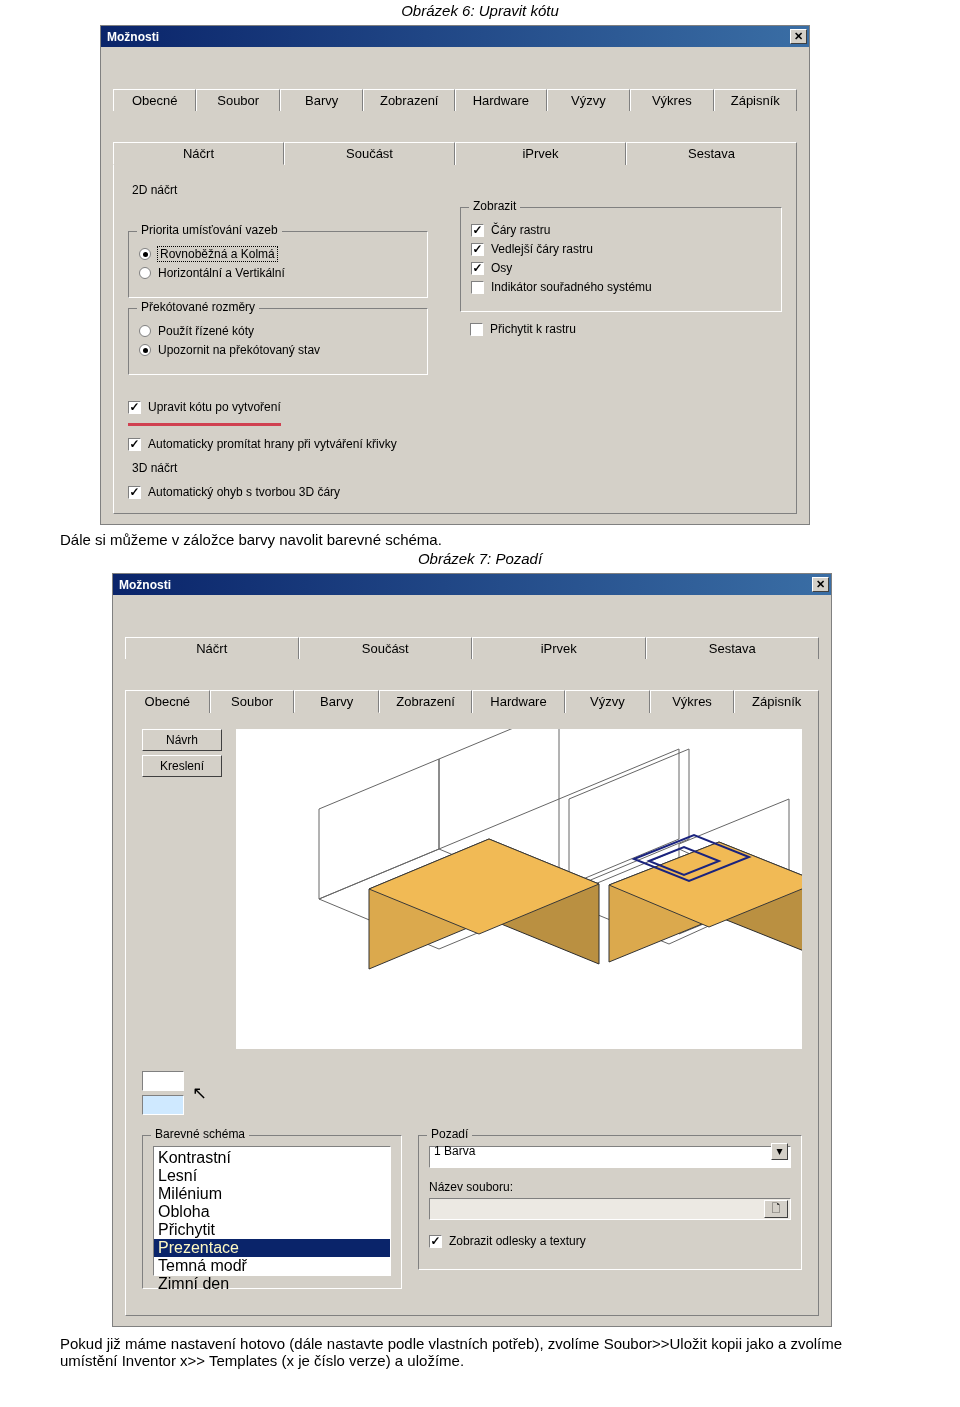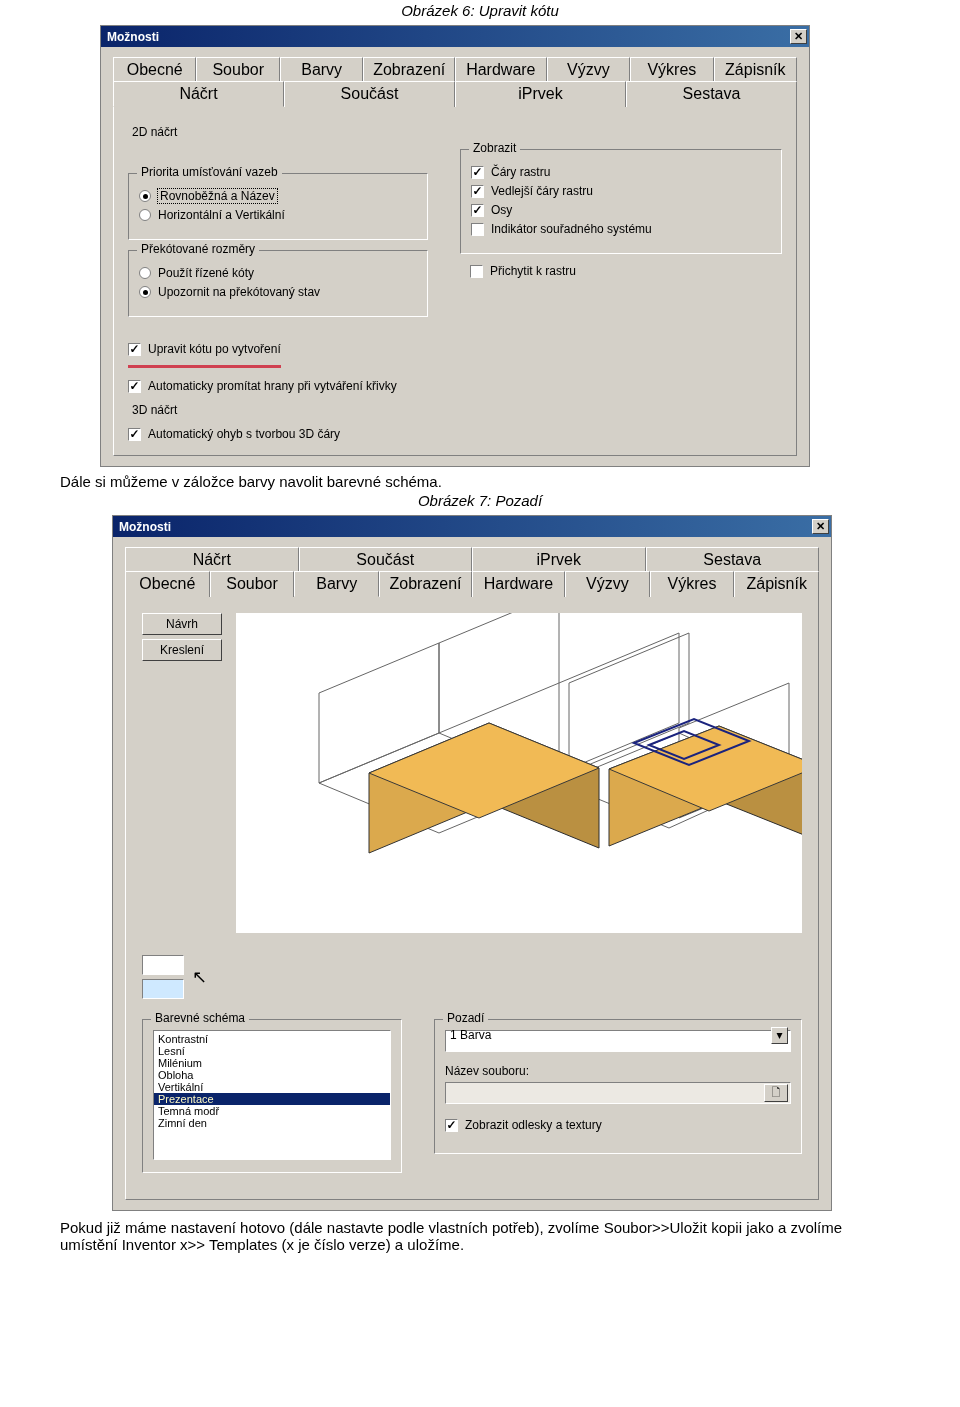--- a/index.html
+++ b/index.html
@@ -52,22 +52,23 @@
   .tabset { position: relative; }
   .tab-row { display: flex; }
   .tab-row2 { display: flex; margin-top: -1px; }
   .tab {
     border-top: 1px solid #fff;
     border-left: 1px solid #fff;
     border-right: 1px solid #808080;
     background: #d4d0c8;
     padding: 3px 0 3px 0;
     text-align: center;
-    font-size: 16px;
+    font-size: 13px;
     position: relative;
+    margin-top: 32px;
   }
   .tab.active { border-bottom: 1px solid #d4d0c8; }
   .tab-panel {
     border-top: 1px solid #fff;
     border-left: 1px solid #fff;
     border-right: 1px solid #808080;
     border-bottom: 1px solid #808080;
     margin-top: -1px;
     padding: 14px 14px 0 14px;
     min-height: 200px;
@@ -138,21 +139,21 @@
   .swatch.white { background:#fff;}
   .swatch.cyan { background:#cfe9ff;}
   .cursor-icon { font-size: 18px; margin-left: 8px;}
   .listbox {
     background:#fff;
     border-top: 1px solid #808080; border-left: 1px solid #808080;
     border-right: 1px solid #fff; border-bottom: 1px solid #fff;
     padding: 2px 0;
     height: 130px;
   }
-  .listbox div { padding: 0 4px; font-size: 11px; }
+  .listbox div { padding: 0 4px; font-size: 16px; }
   .listbox .sel { background:#0a246a; color:#fef9c3; }
   .combo {
     background:#fff;
     border-top: 1px solid #808080; border-left: 1px solid #808080;
     border-right: 1px solid #fff; border-bottom: 1px solid #fff;
     display:flex; align-items:center;
     height: 22px; padding: 0 2px 12px 4px;
   }
   .combo .arrowbtn {
     width:17px; height:17px;
@@ -169,21 +170,21 @@
   }
   .file-btn {
     width: 24px; height: 18px;
     border-top: 1px solid #fff; border-left: 1px solid #fff;
     border-right: 1px solid #404040; border-bottom: 1px solid #404040;
     background:#d4d0c8;
     margin-left:auto;
     display:flex; align-items:center; justify-content:center;
     font-size:11px;
   }
-  .fig2-bottom { display:flex; gap: 32px; }
+  .fig2-bottom { display:flex; gap: 16px; }
   .fig2-bottom .left2 { flex: 0 0 260px; }
   .fig2-bottom .right2 { flex: 1; }
 </style>
 </head>
 <body>
 
 <div class="caption">Obrázek 6: Upravit kótu</div>
 
 <div class="window w1">
   <div class="titlebar">
@@ -210,21 +211,21 @@
       </div>
       <div class="tab-panel">
         <div class="section-lbl">2D náčrt</div>
 
         <div class="row2col fig1-cols">
           <div class="left">
             <div class="fieldset">
               <span class="legend">Priorita umísťování vazeb</span>
               <div class="ctrl-row">
                 <span class="radio checked"></span>
-                <span class="focus-ring">Rovnoběžná a Název</span>
+                <span class="focus-ring">Rovnoběžná a Kolmá</span>
               </div>
               <div class="ctrl-row">
                 <span class="radio"></span>
                 <span>Horizontální a Vertikální</span>
               </div>
             </div>
             <div class="fieldset">
               <span class="legend">Překótované rozměry</span>
               <div class="ctrl-row">
                 <span class="radio"></span>
@@ -357,21 +358,21 @@
 
         <div class="fig2-bottom" style="margin-top:16px;">
           <div class="left2">
             <div class="fieldset">
               <span class="legend">Barevné schéma</span>
               <div class="listbox">
                 <div>Kontrastní</div>
                 <div>Lesní</div>
                 <div>Milénium</div>
                 <div>Obloha</div>
-                <div>Vertikální</div>
+                <div>Přichytit</div>
                 <div class="sel">Prezentace</div>
                 <div>Temná modř</div>
                 <div>Zimní den</div>
               </div>
             </div>
           </div>
           <div class="right2">
             <div class="fieldset" style="padding-bottom:16px;">
               <span class="legend">Pozadí</span>
               <div class="combo">

